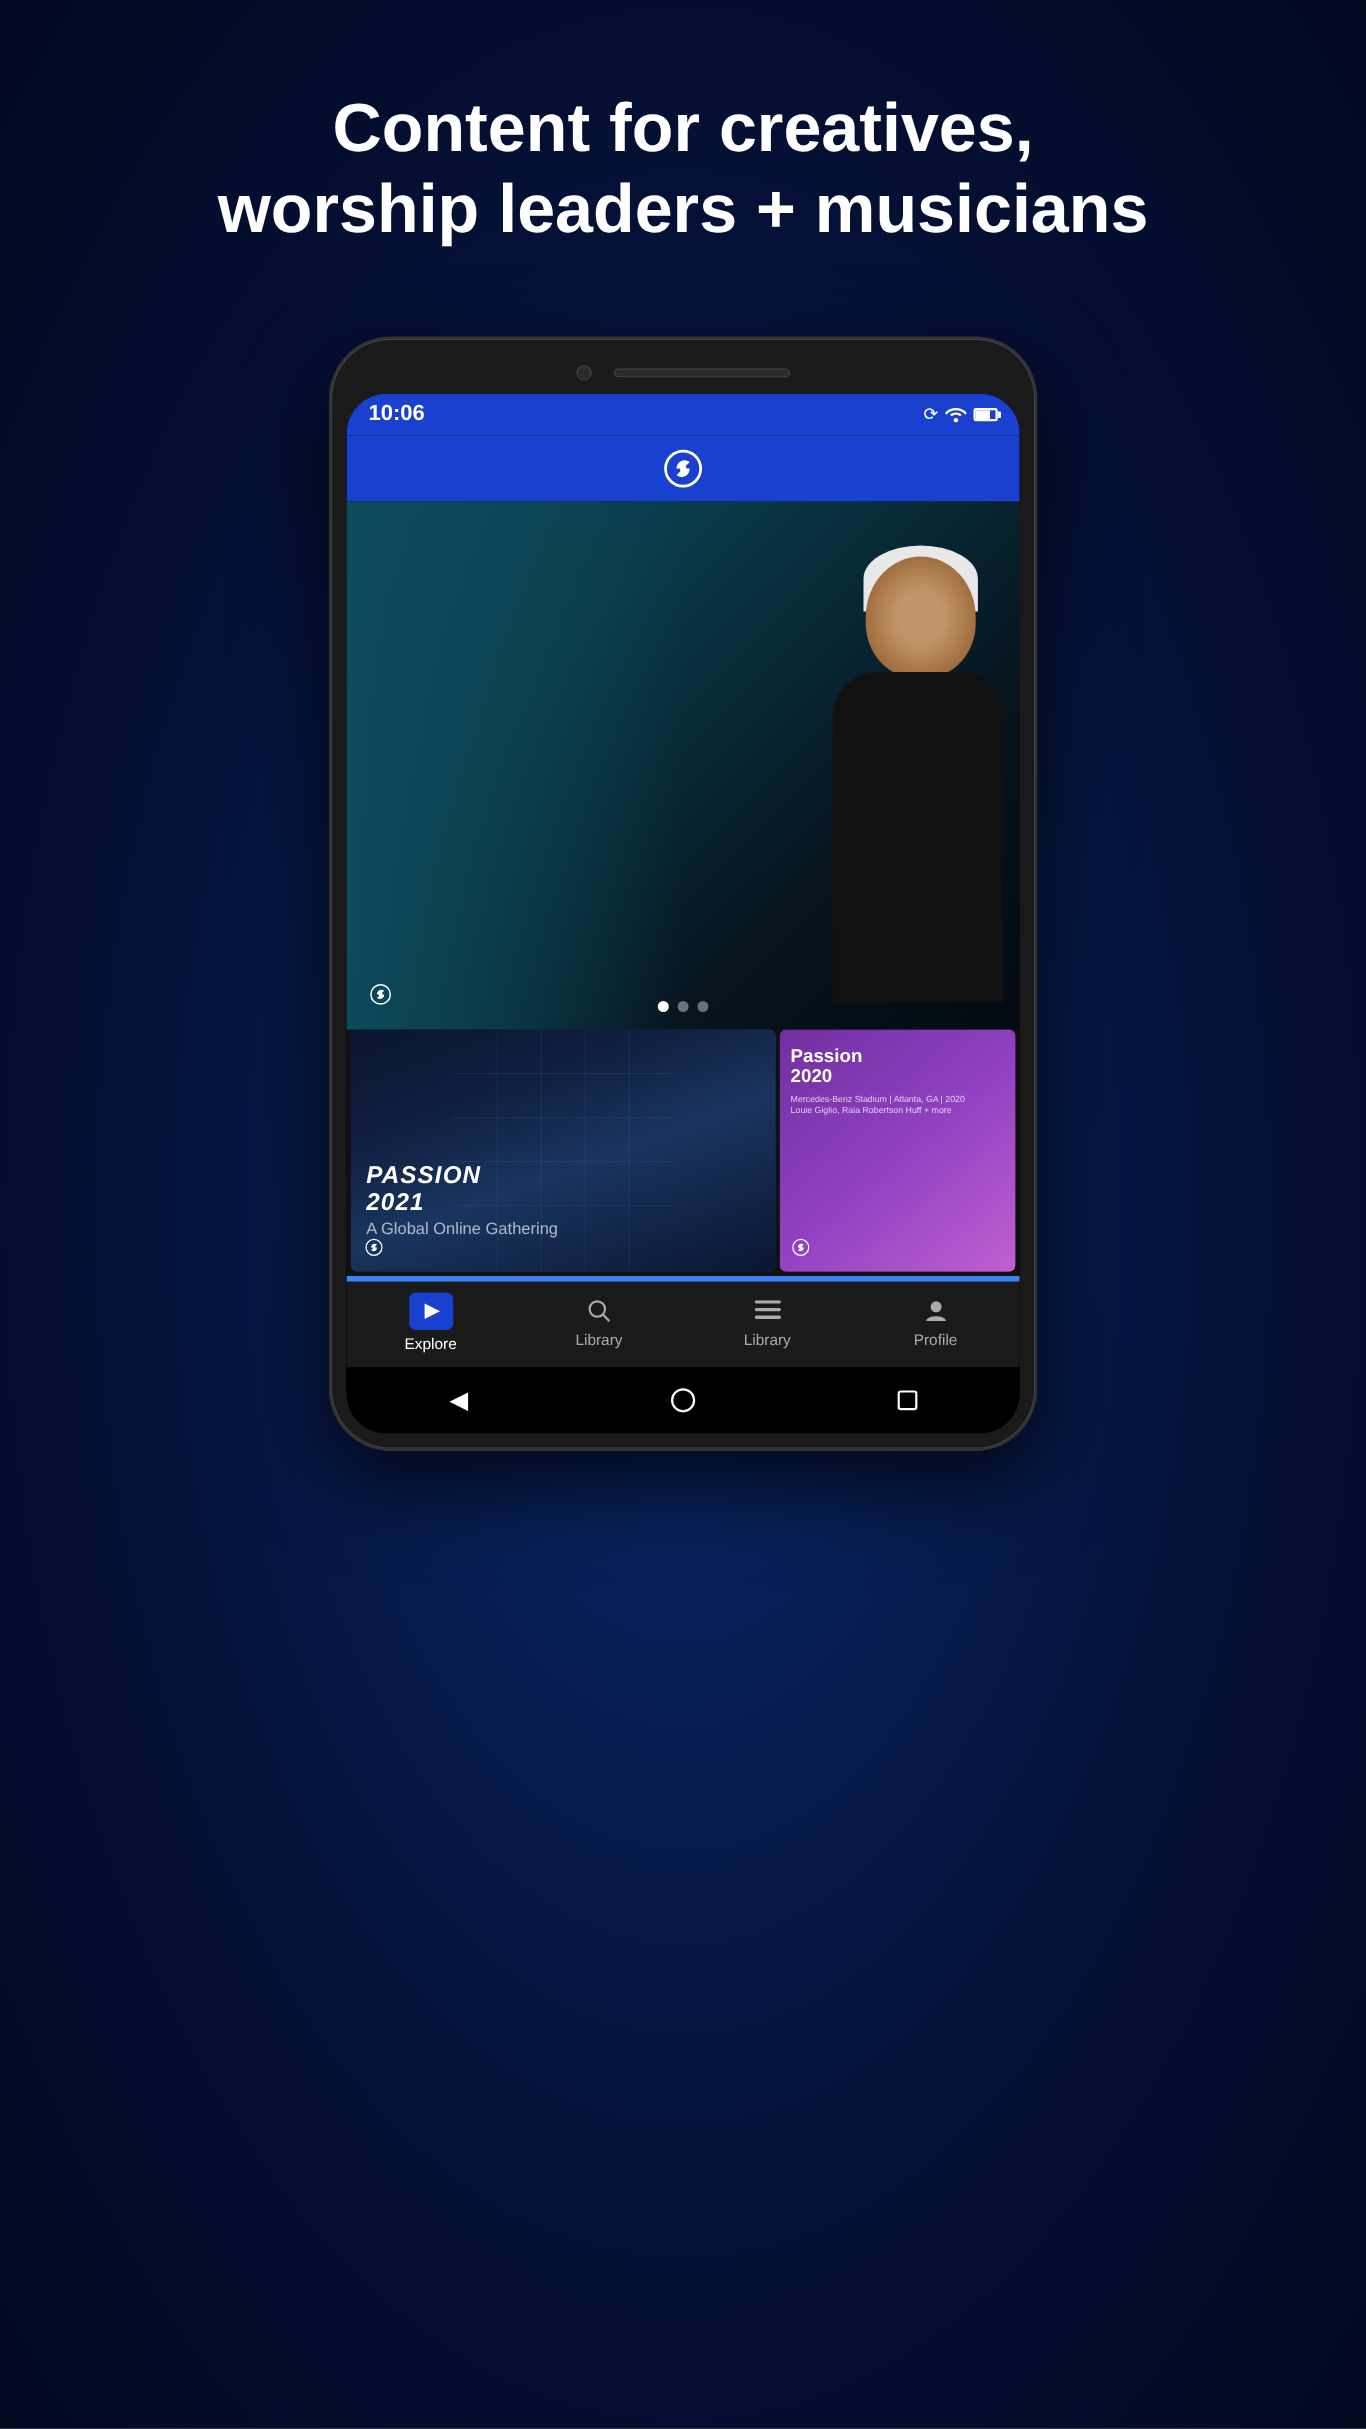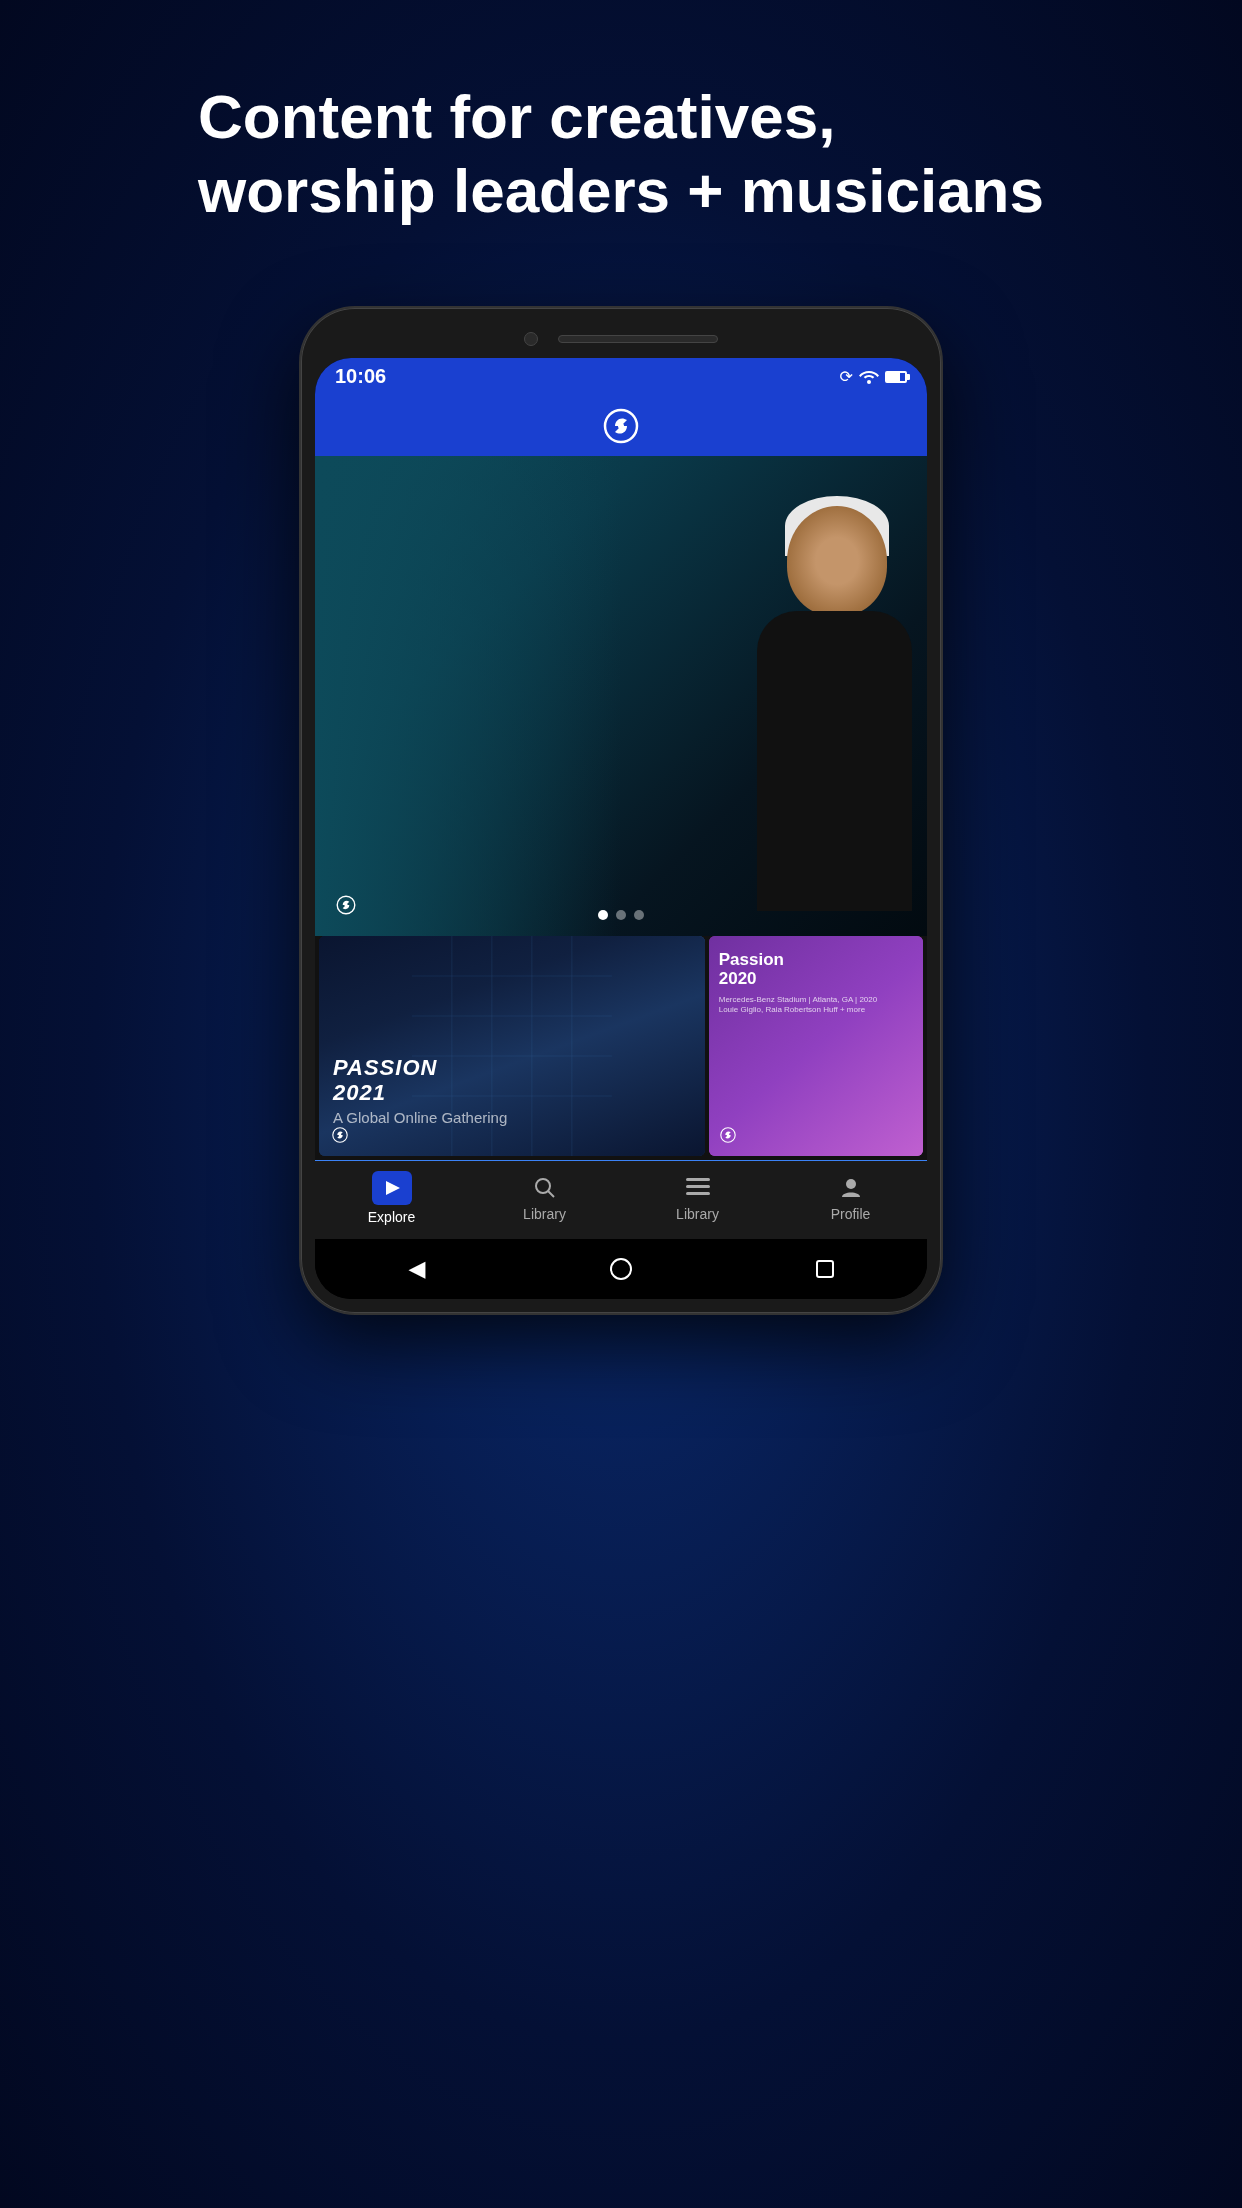--- a/index.html
+++ b/index.html
@@ -13,20 +13,21 @@
       align-items: center;
       font-family: 'Arial', sans-serif;
       overflow: hidden;
       position: relative;
     }
 
     .page-title {
       color: #ffffff;
       font-size: 62px;
       font-weight: 800;
+      text-align: center;
       margin-top: 80px;
       line-height: 1.2;
       padding: 0 80px;
       z-index: 10;
     }
 
     .phone-wrapper {
       position: relative;
       width: 640px;
       margin-top: 79px;
@@ -283,21 +284,21 @@
       line-height: 1.3;
     }
 
     
     .bottom-nav {
       background: #1a1a1a;
       display: flex;
       justify-content: space-around;
       align-items: center;
       padding: 10px 0 14px;
-      border-top: 1px solid #3b82f6;
+      border-top: 5px solid #3b82f6;
     }
 
     .nav-item {
       display: flex;
       flex-direction: column;
       align-items: center;
       gap: 4px;
       flex: 1;
       cursor: pointer;
     }

